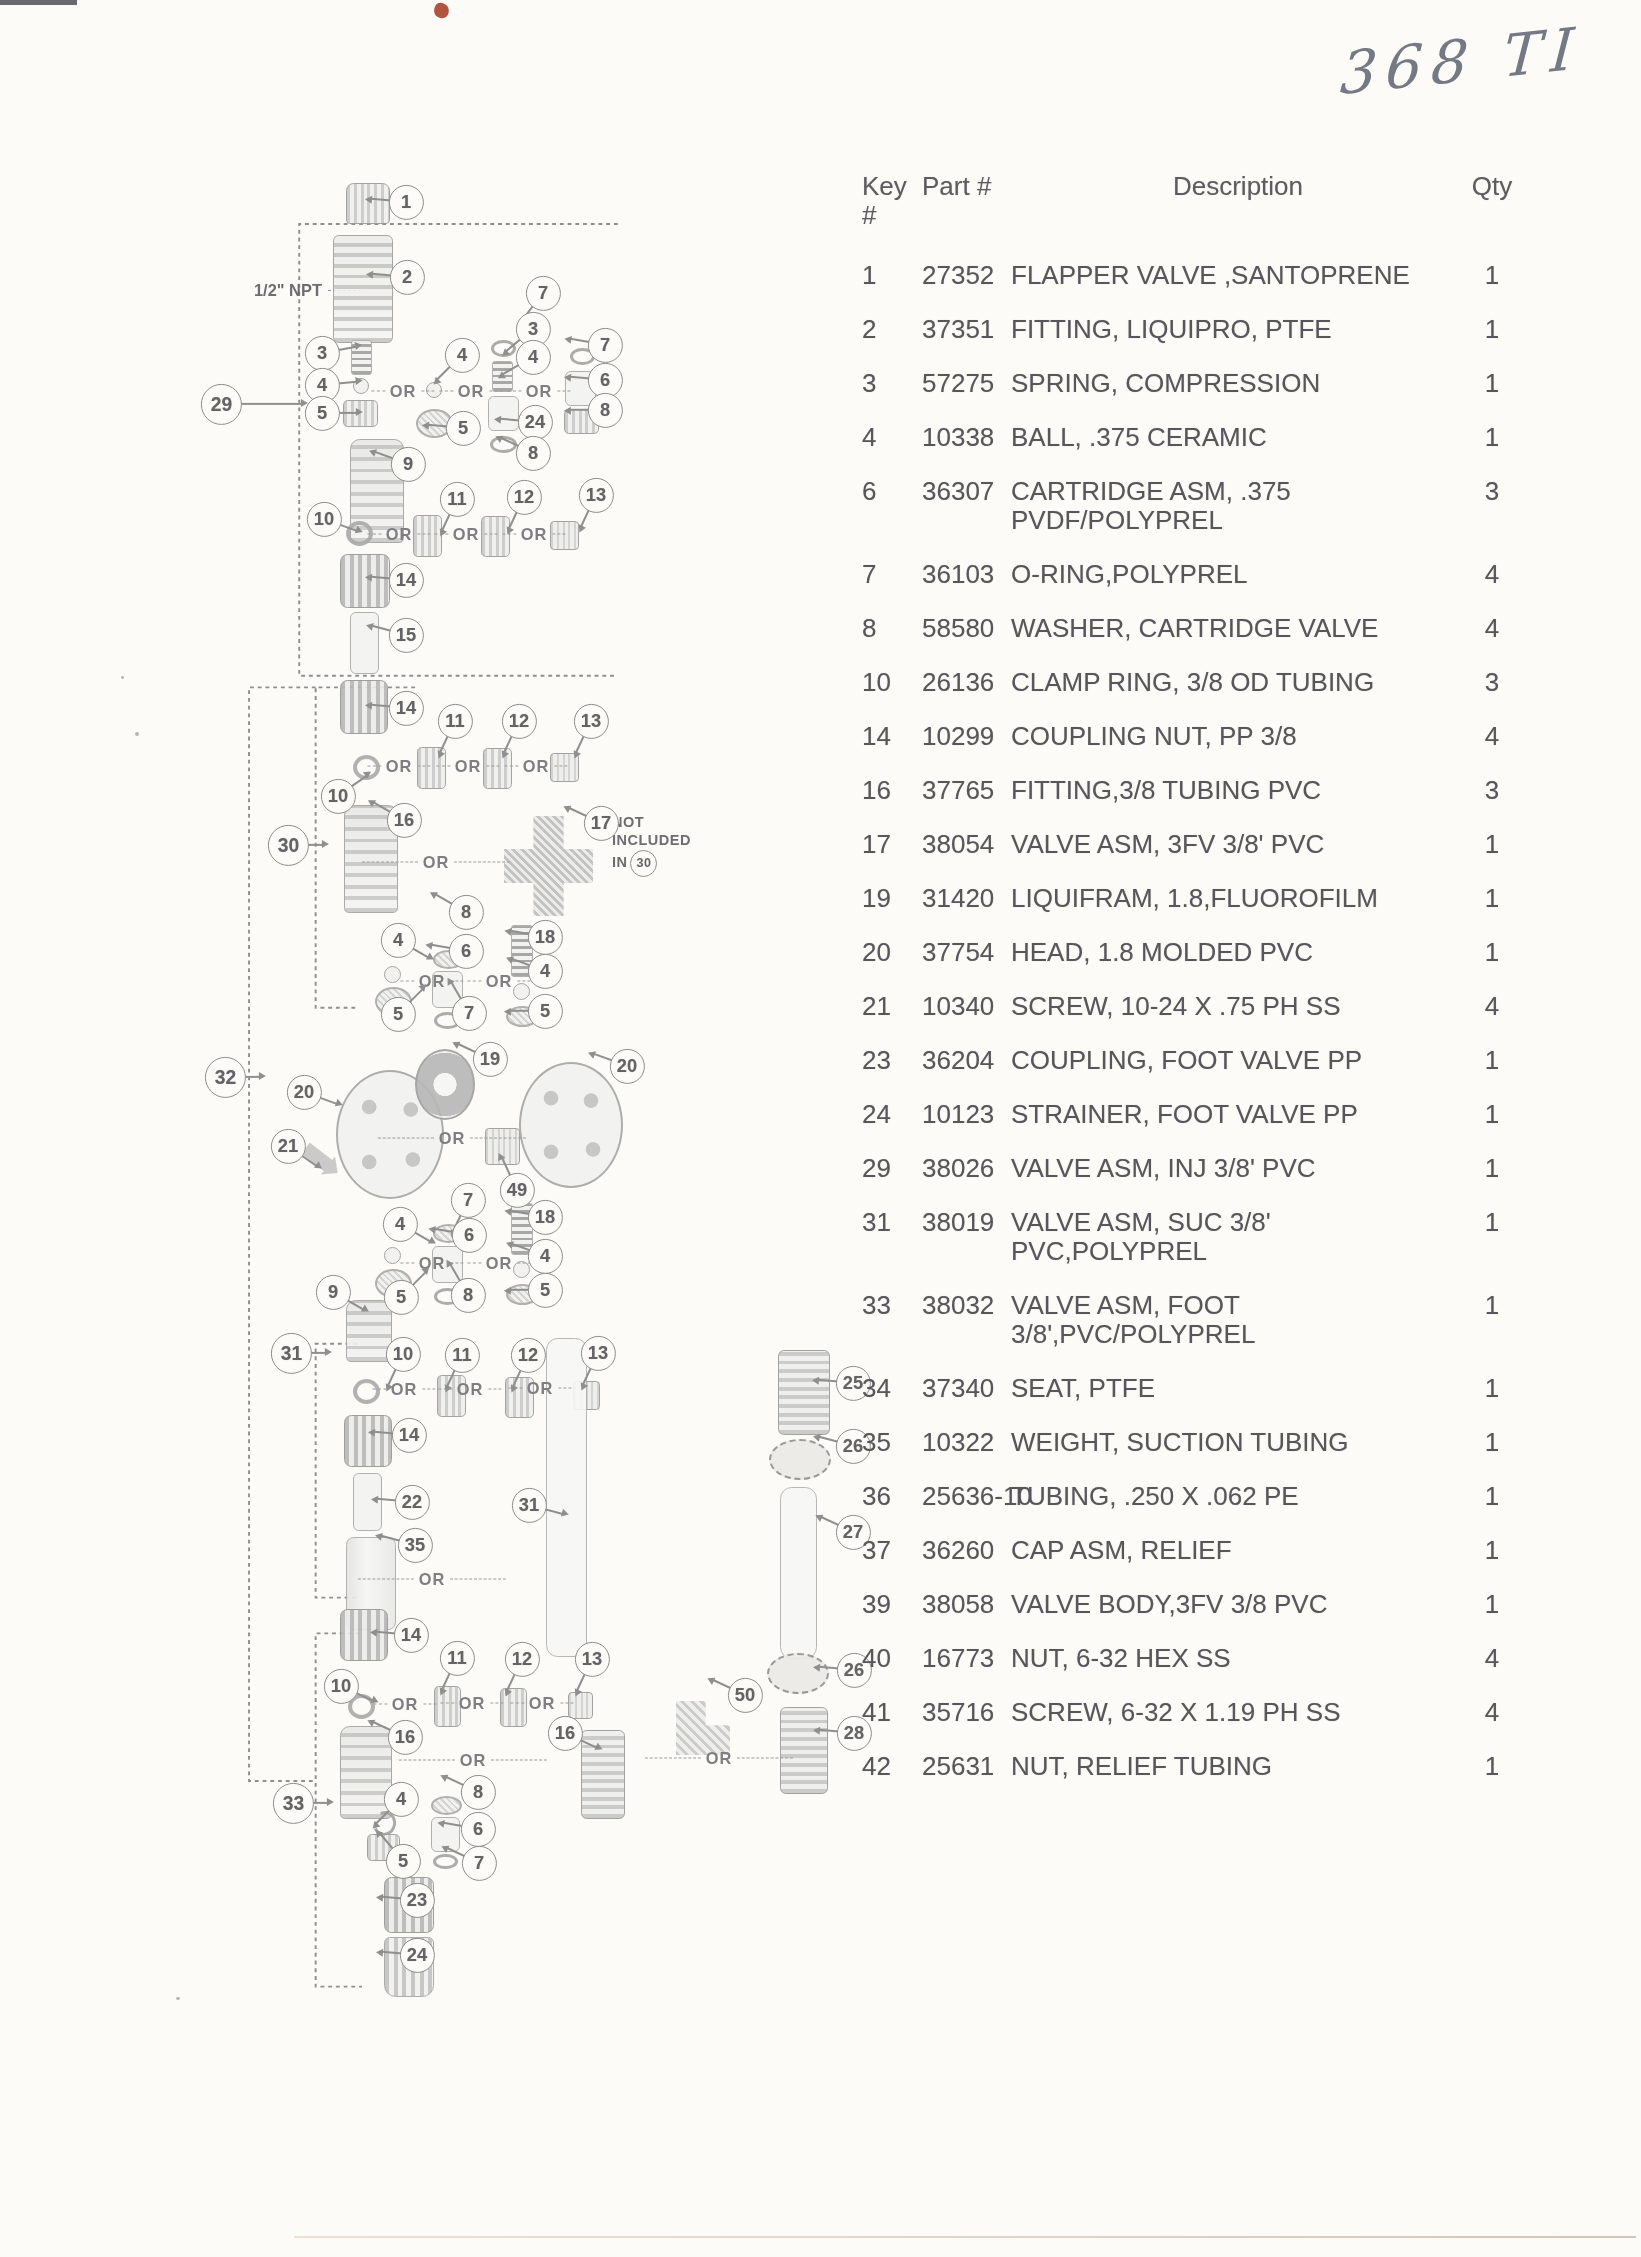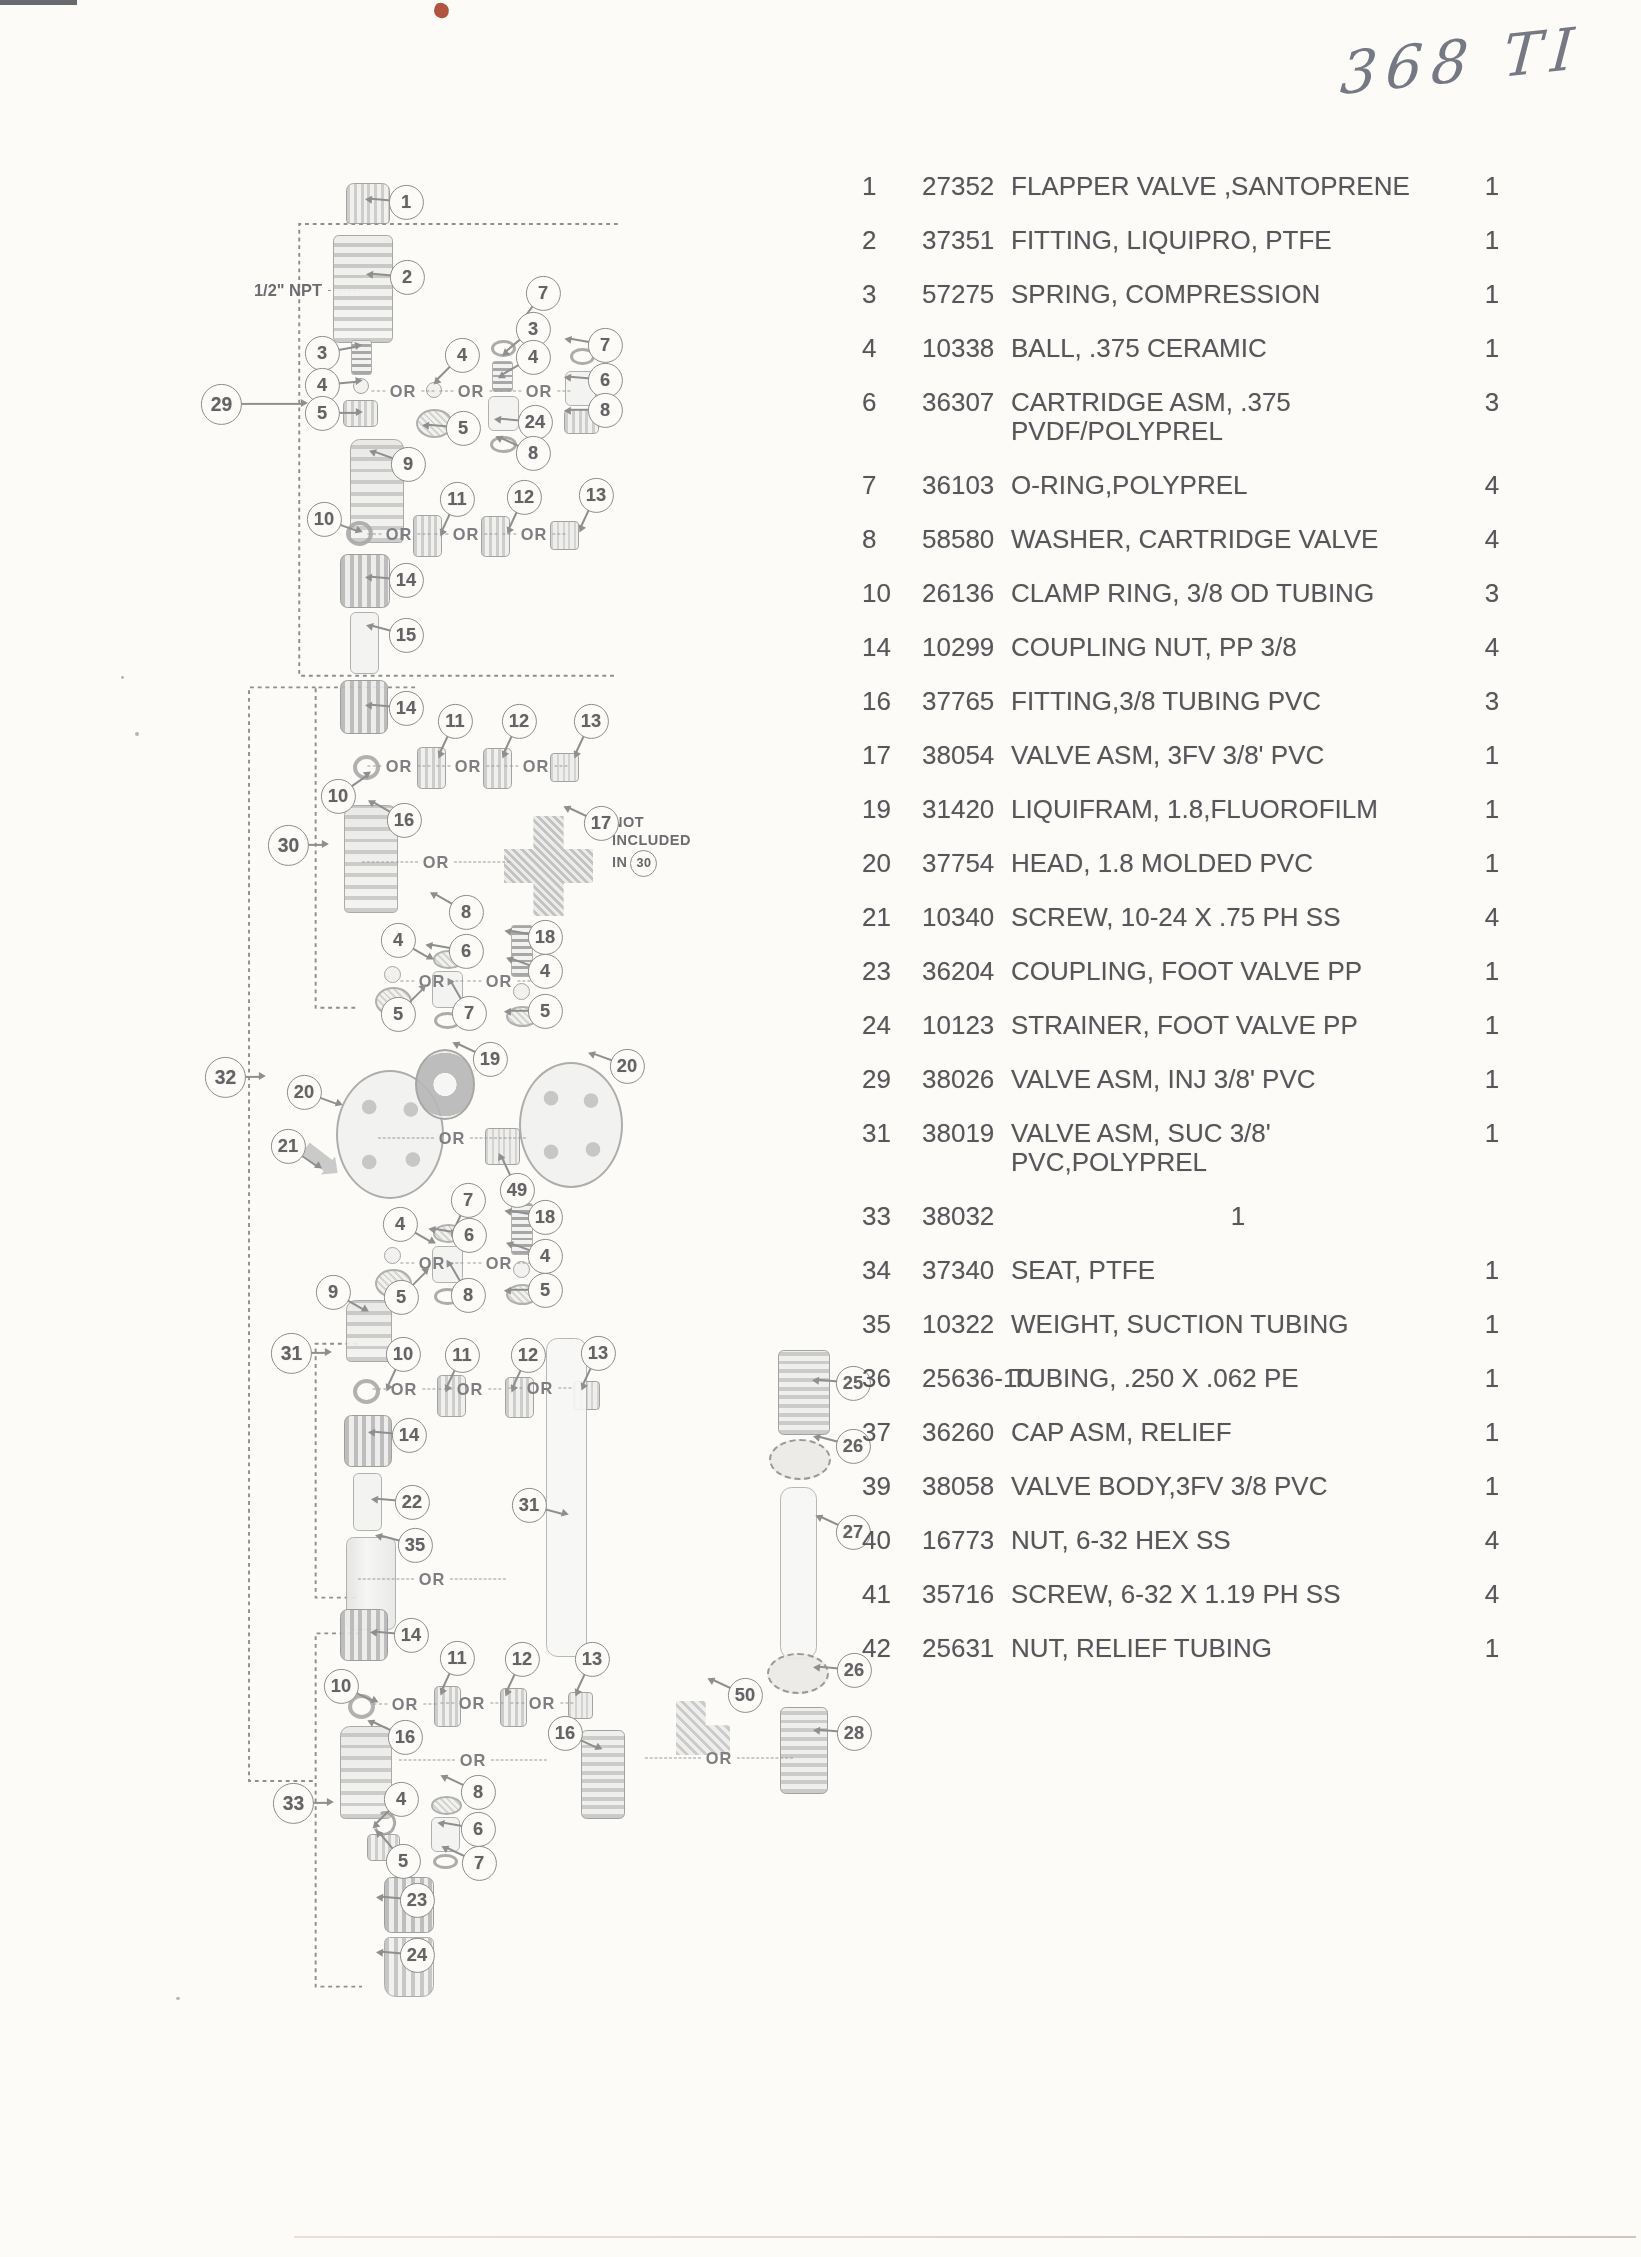--- a/index.html
+++ b/index.html
@@ -606,20 +606,26 @@
         <i class="stub" style="transform: rotate(0deg); width: 35px;"></i>
         <b>31</b>
       </div>
       <div class="callout big" style="left: 296px; top: 1806px;">
         <i class="stub" style="transform: rotate(0deg); width: 35px;"></i>
         <b>33</b>
       </div>
     </div>
 
   <div class="parts-table">
+    <div class="t-head">
+      <span>Key #</span>
+      <span>Part #</span>
+      <span class="h-desc">Description</span>
+      <span class="h-qty">Qty</span>
+    </div>
     <div id="rows">
   <div class="t-row">
     <span class="c-key">1</span>
     <span class="c-part">27352</span>
     <span class="c-desc">FLAPPER VALVE ,SANTOPRENE</span>
     <span class="c-qty">1</span>
   </div>
 
   <div class="t-row">
     <span class="c-key">2</span>
@@ -738,20 +744,22 @@
     <span class="c-key">31</span>
     <span class="c-part">38019</span>
     <span class="c-desc">VALVE ASM, SUC 3/8'
 PVC,POLYPREL</span>
     <span class="c-qty">1</span>
   </div>
 
   <div class="t-row gap-lg">
     <span class="c-key">33</span>
     <span class="c-part">38032</span>
+    <span class="c-desc">VALVE ASM, FOOT
+3/8',PVC/POLYPREL</span>
     <span class="c-qty">1</span>
   </div>
 
   <div class="t-row gap-sm">
     <span class="c-key">34</span>
     <span class="c-part">37340</span>
     <span class="c-desc">SEAT, PTFE</span>
     <span class="c-qty">1</span>
   </div>
 

